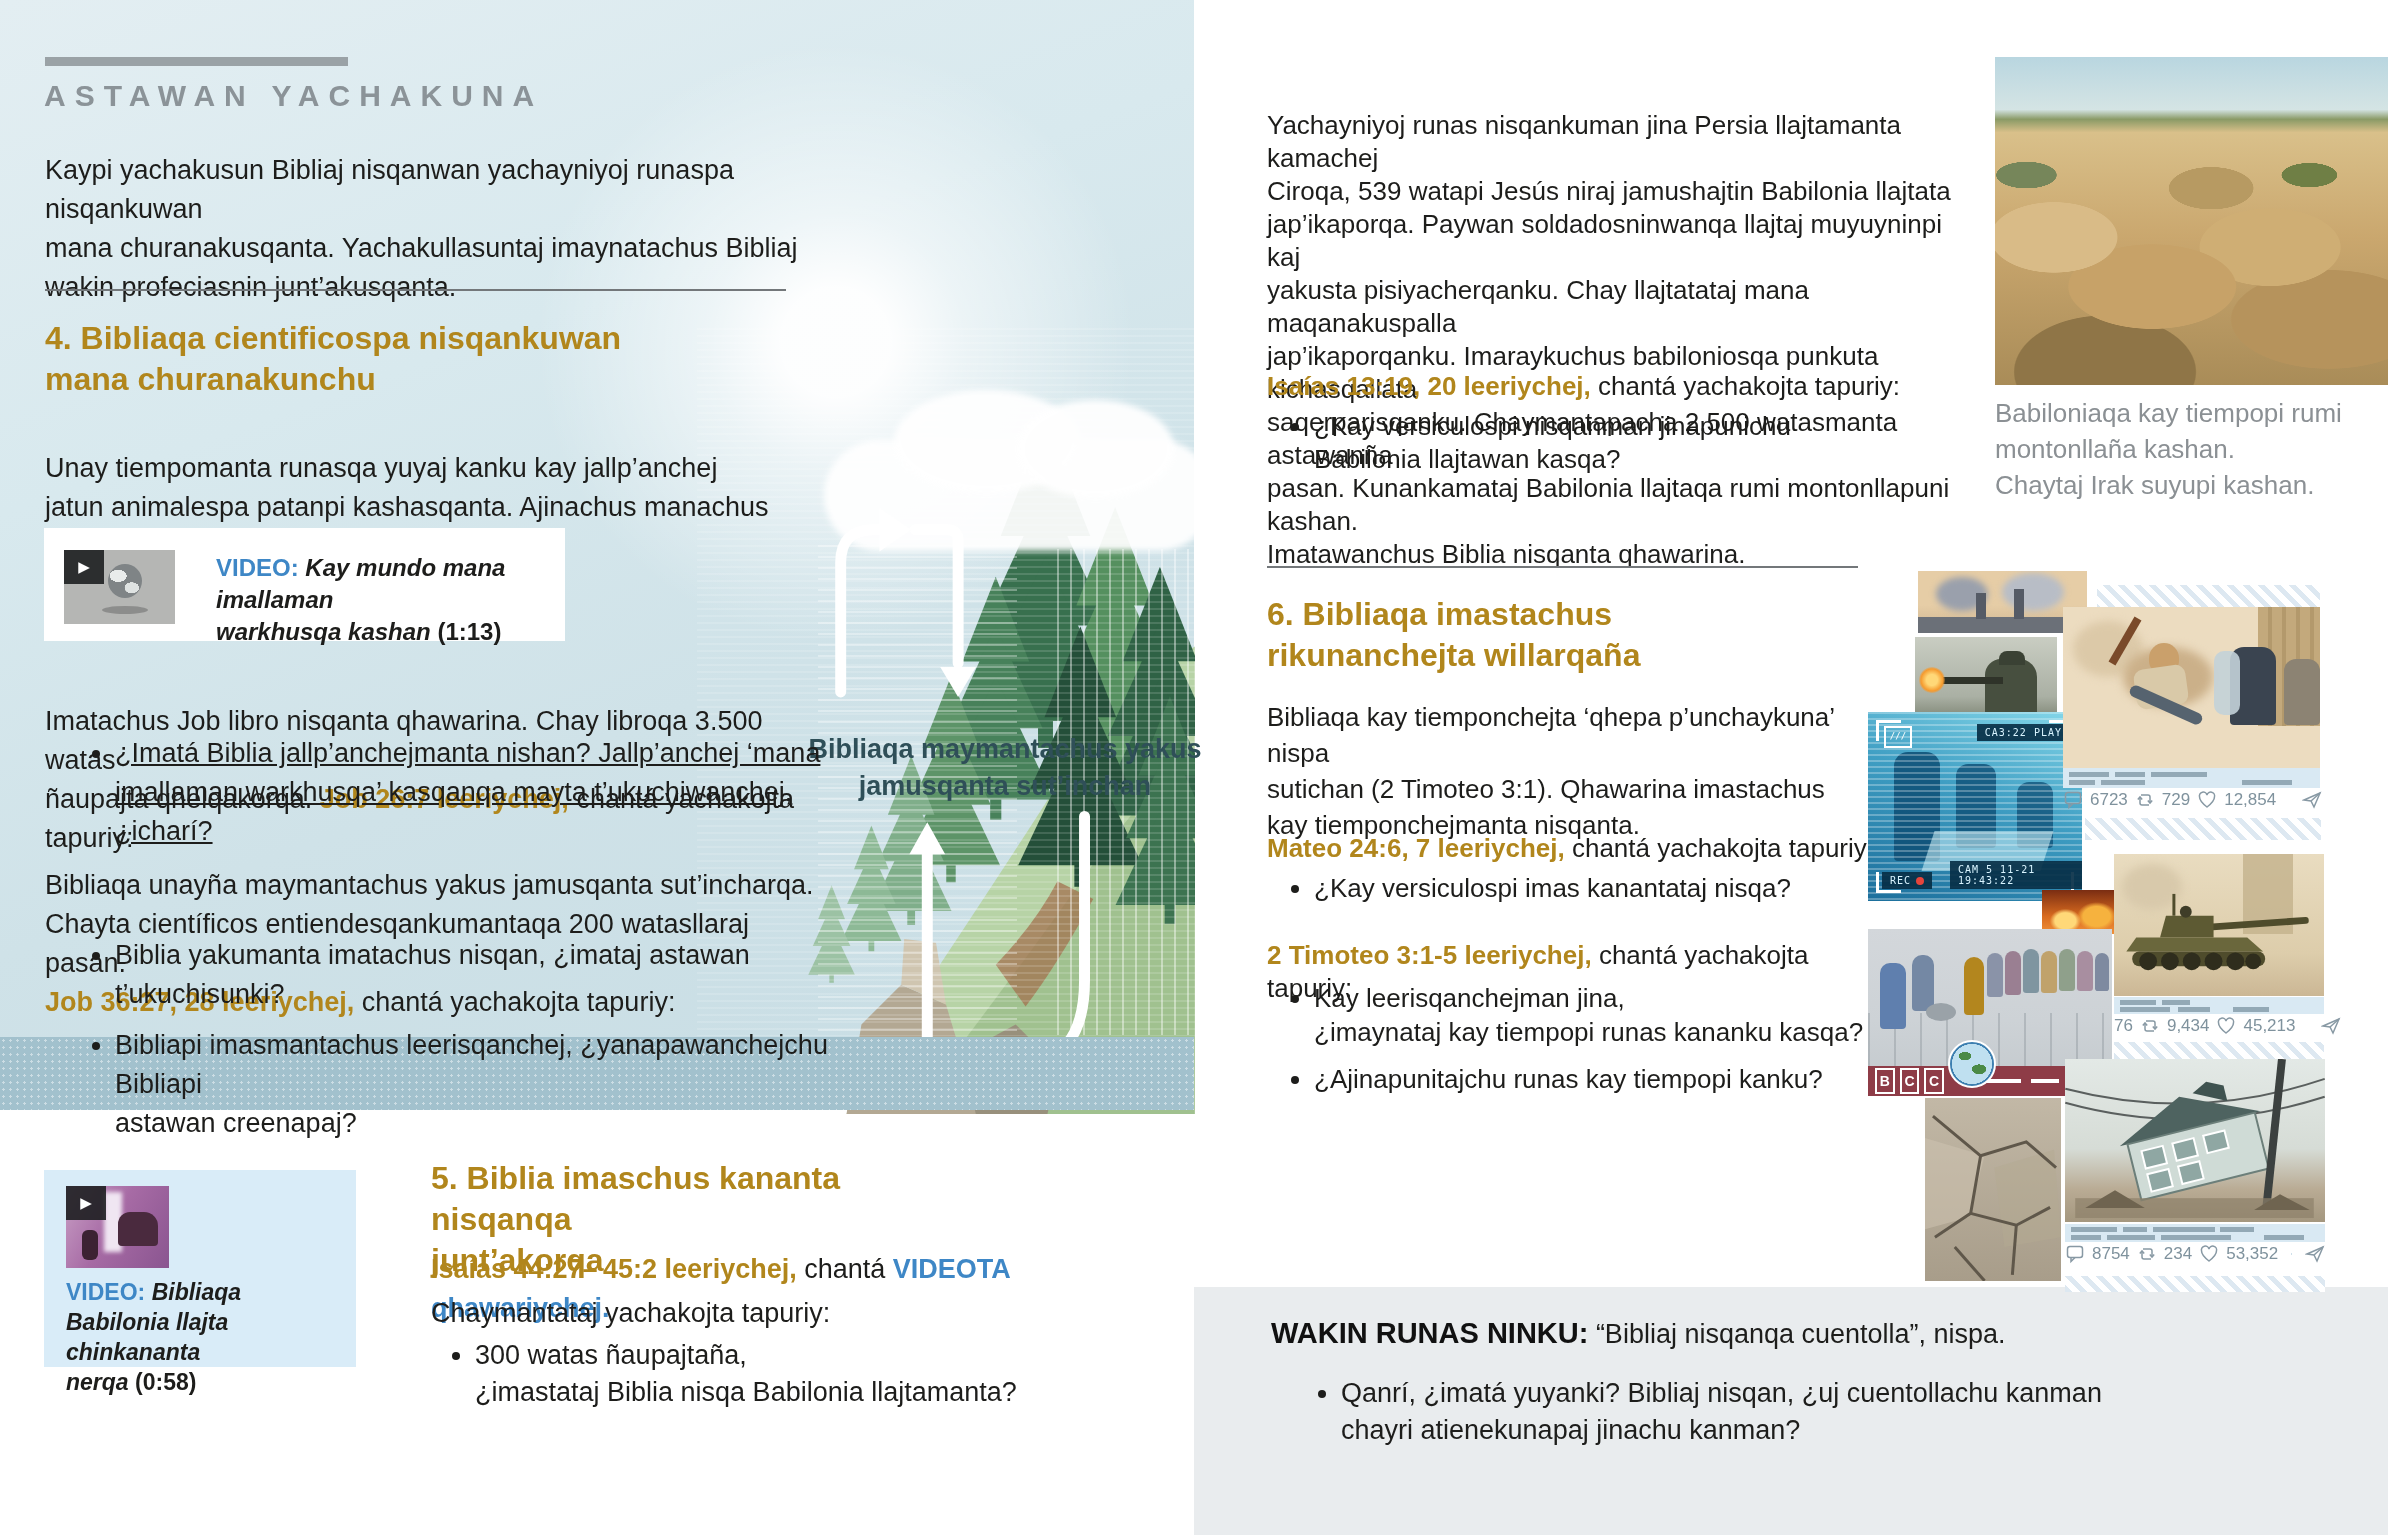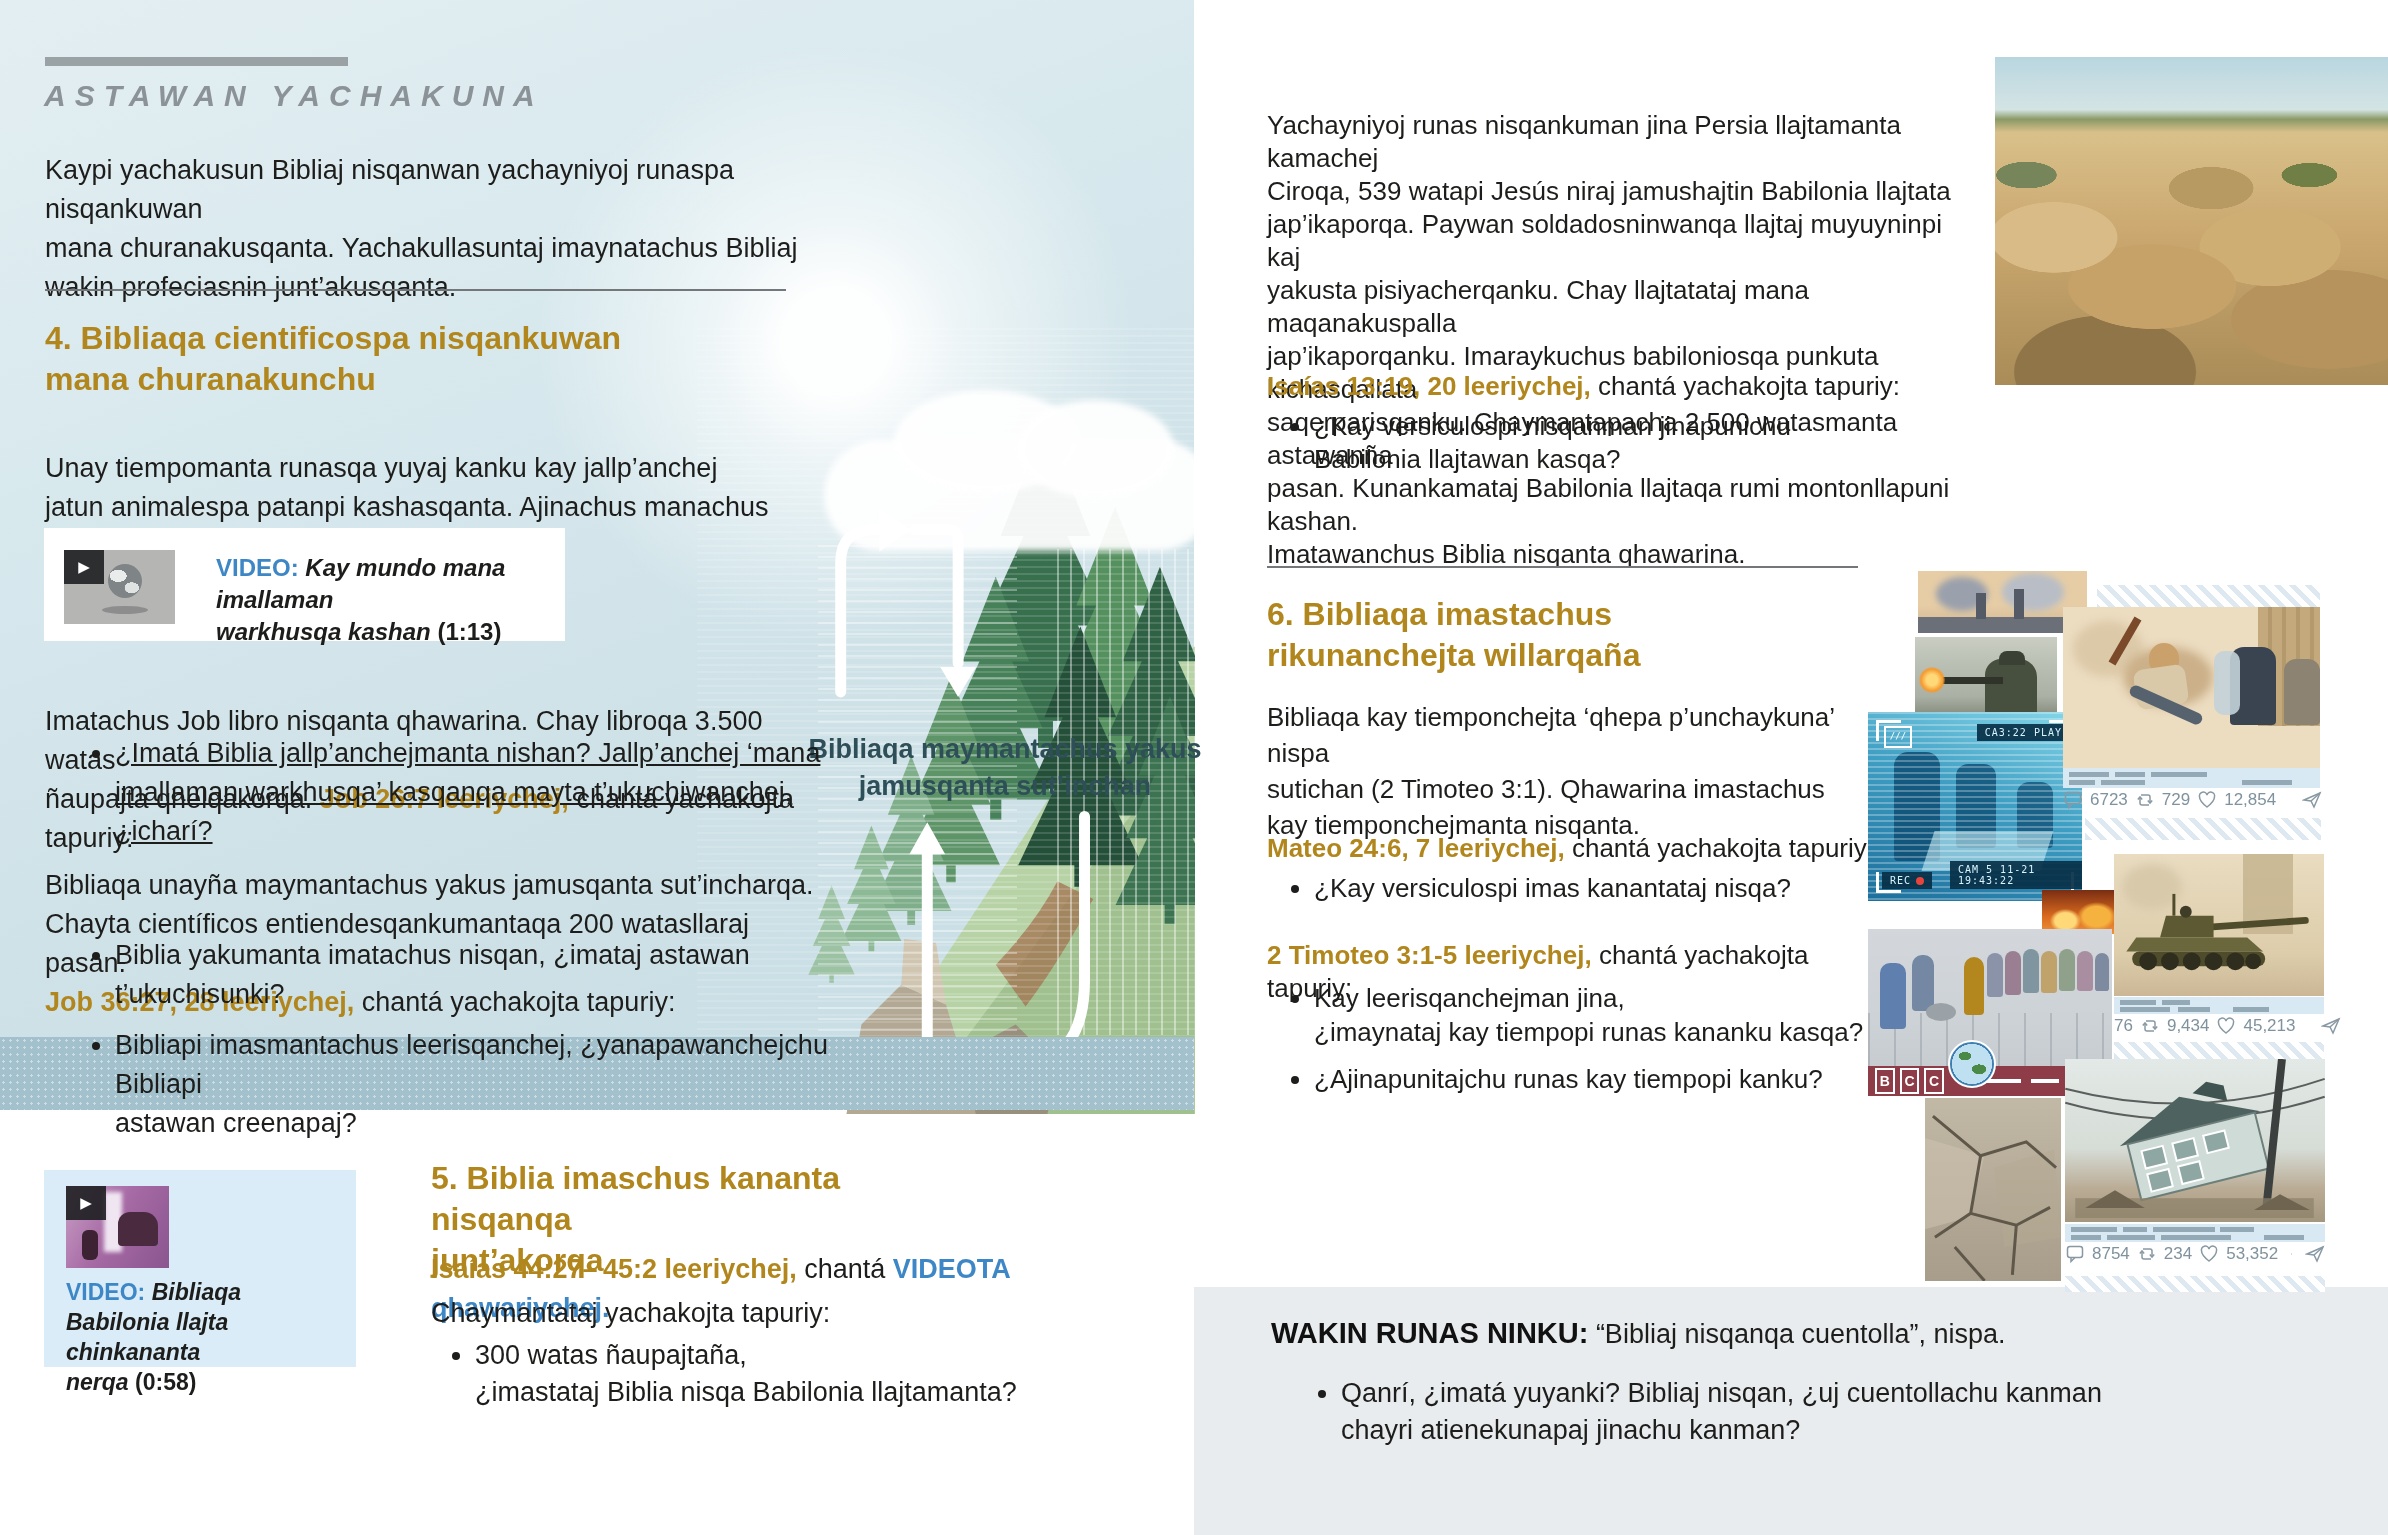--- a/index.html
+++ b/index.html
@@ -19,21 +19,21 @@
   .tex{left:697px;top:328px;width:498px;height:708px;
     background:repeating-linear-gradient(180deg, rgba(255,255,255,.14) 0 2px, rgba(255,255,255,0) 2px 7px);}
   .cloud{background:#fff;filter:blur(3px);opacity:.94;border-radius:60px;}
   .rain{left:1057px;top:549px;width:141px;height:486px;opacity:.65;
     background:repeating-linear-gradient(90deg, rgba(255,255,255,.65) 0 2px, rgba(255,255,255,0) 2px 13px);}
   .mist{left:818px;top:545px;width:199px;height:492px;opacity:.55;
     background:repeating-linear-gradient(180deg, rgba(255,255,255,.6) 0 2px, rgba(255,255,255,0) 2px 11px);}
 
   
   .kickbar{left:45px;top:57px;width:303px;height:9px;background:#9aa2a6;}
-  .kicker{left:44px;top:79px;font-size:30px;font-weight:bold;letter-spacing:9px;color:#8b9398;font-style:italic;}
+  .kicker{left:44px;top:79px;font-size:30px;font-weight:bold;letter-spacing:9px;color:#8b9398;}
   .body27{font-size:27px;line-height:39px;color:#1d1d1b;}
   .body26{font-size:26px;line-height:33px;color:#1d1d1b;}
   .goldh{font-size:32px;line-height:41px;font-weight:bold;color:#b1861c;}
   .goldref{color:#b1861c;font-weight:bold;}
   .bluelink{color:#3e87c6;font-weight:bold;cursor:pointer;}
   .rule{background:#73777a;height:2px;}
   ul{margin:0;padding:0 0 0 70px;}
   li{font-size:27px;line-height:39px;margin:0 0 12px 0;}
   .r li{font-size:26px;line-height:33px;margin-bottom:10px;}
   .capteal{font-size:27px;line-height:37px;font-weight:600;color:#2f4f58;text-align:center;}
@@ -246,20 +246,23 @@
 
   <p class="abs body26" style="left:1267px;top:370px;width:697px;margin:0;">
     <span class="goldref">Isaías 13:19, 20 leeriychej,</span><span> chantá yachakojta tapuriy:</span>
   </p>
   <ul class="abs r" style="left:1267px;top:410px;width:697px;padding-left:47px;">
     <li class="pre">¿Kay versiculospi nisqanman jinapunichu
 Babilonia llajtawan kasqa?</li>
   </ul>
 
   <div class="abs photo"></div>
+  <div class="abs capgray pre" style="left:1995px;top:395px;width:378px;">Babiloniaqa kay tiempopi rumi
+montonllaña kashan.
+Chaytaj Irak suyupi kashan.</div>
 
   <div class="abs rule" style="left:1267px;top:566px;width:591px;"></div>
 
   <div class="abs goldh pre" style="left:1267px;top:594px;width:597px;">6. Bibliaqa imastachus
 rikunanchejta willarqaña</div>
   <div class="abs body26 pre" style="left:1267px;top:699px;width:617px;line-height:36px;">Bibliaqa kay tiemponchejta ‘qhepa p’unchaykuna’ nispa
 sutichan (2 Timoteo 3:1). Qhawarina imastachus
 kay tiemponchejmanta nisqanta.</div>
 
   <p class="abs body26" style="left:1267px;top:832px;width:617px;margin:0;">

